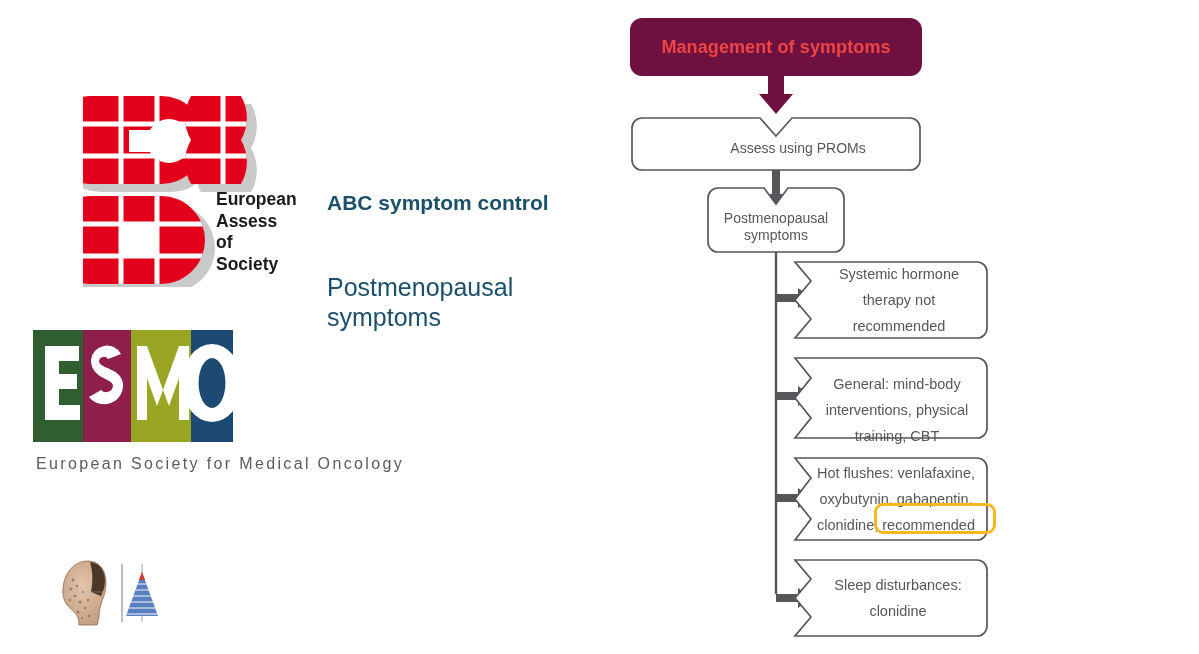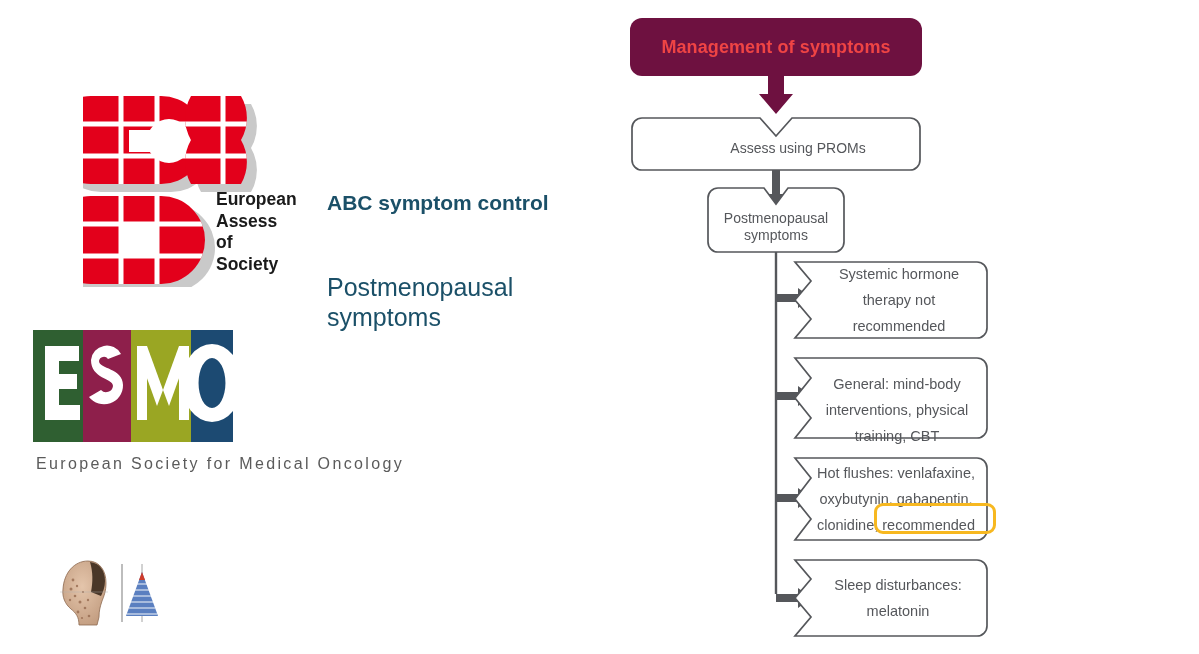--- a/index.html
+++ b/index.html
@@ -303,16 +303,16 @@
   <div class="node-text" style="left:12px;top:128px;width:332px;height:42px;">Assess using PROMs</div>
 
   <div class="node-text" style="left:88px;top:202px;width:136px;height:50px;">Postmenopausal symptoms</div>
 
   <div class="node-text big" style="left:196px;top:262px;width:166px;height:76px;">Systemic hormone therapy not recommended</div>
 
   <div class="node-text big" style="left:190px;top:370px;width:174px;height:80px;">General: mind-body interventions, physical training, CBT</div>
 
   <div class="node-text big" style="left:186px;top:458px;width:180px;height:82px;">Hot flushes: venlafaxine, oxybutynin, gabapentin, clonidine, recommended</div>
 
-  <div class="node-text big" style="left:192px;top:560px;width:172px;height:76px;">Sleep disturbances: melatonin</div>
+  <div class="node-text big" style="left:192px;top:560px;width:172px;height:76px;">Sleep disturbances: clonidine</div>
 
   <div class="acu-hl" style="left:254px;top:503px;width:122px;height:31px;"></div>
 </div>
 
 </body></html>

